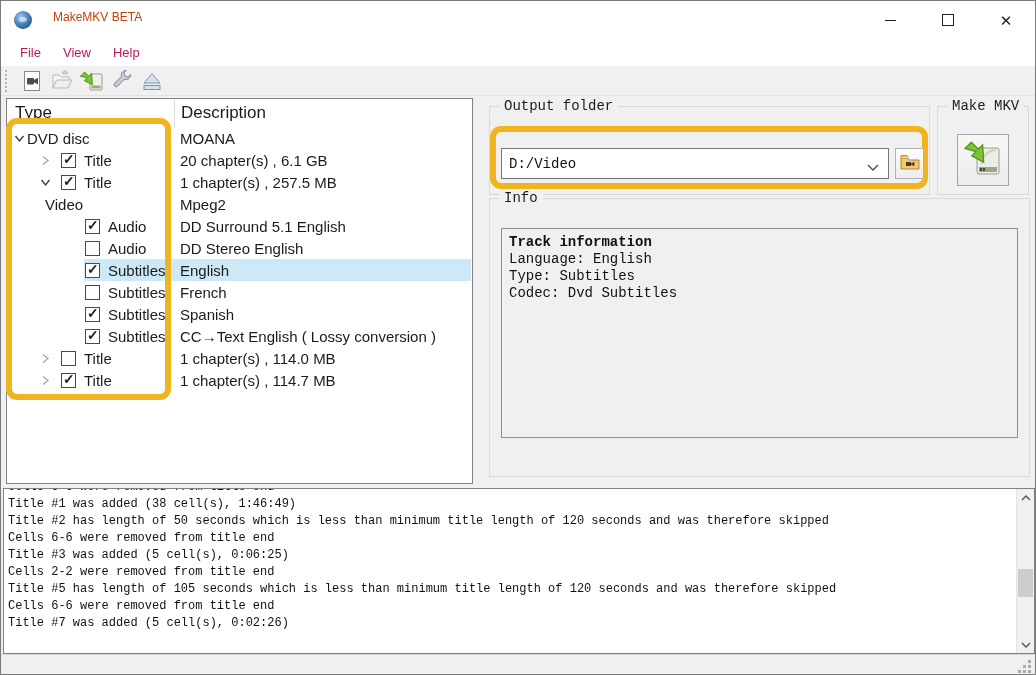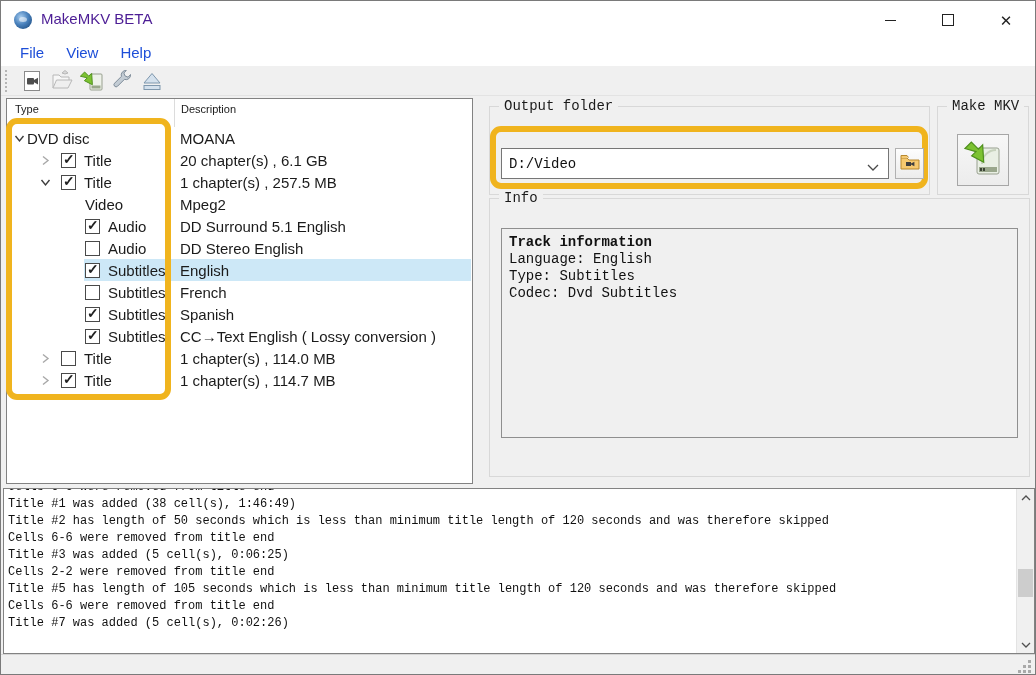--- a/index.html
+++ b/index.html
@@ -4,40 +4,40 @@
 <style>
   html,body{margin:0;padding:0;background:#cfcfcf;}
   .window{position:relative;width:1036px;height:675px;background:#f0f0f0;
     font-family:"Liberation Sans",sans-serif;border:1px solid #7a7a7a;box-sizing:border-box;overflow:hidden;}
   
   .titlebar{position:absolute;left:0;top:0;right:0;height:38px;background:#fff;}
   .app-icon{position:absolute;left:13px;top:10px;width:18px;height:18px;border-radius:50%;
     background:radial-gradient(circle at 38% 35%, #a8cdef 0%, #4a82bd 45%, #123f72 100%);}
   .app-icon::after{content:"";position:absolute;left:5px;top:6px;width:8px;height:5px;border-radius:50%;
     background:rgba(255,255,255,.55);}
-  .title-text{position:absolute;left:40px;top:9px;font-size:15px;color:#4c1d95;}
+  .title-text{position:absolute;left:52px;top:9px;font-size:12px;color:#c2410c;}
   .win-controls{position:absolute;right:0;top:0;height:38px;display:flex;}
   .win-btn{width:58px;height:38px;display:flex;align-items:center;justify-content:center;}
   .glyph-min{width:11px;height:1px;background:#222;}
   .glyph-max{width:10px;height:10px;border:1px solid #222;}
   .glyph-close{font-size:15px;color:#222;line-height:1;}
   
   .menubar{position:absolute;top:38px;left:0;right:0;height:27px;background:#fff;display:flex;
     align-items:center;padding-left:8px;}
-  .menu-item{padding:3px 11px;font-size:15px;color:#1d4ed8;}
+  .menu-item{padding:3px 11px;font-size:13px;color:#be185d;}
   
   .toolbar{position:absolute;top:65px;left:0;right:0;height:29px;background:#f0f0f0;
     border-bottom:1px solid #e3e3e3;display:flex;align-items:center;}
   .tb-handle{width:3px;height:22px;margin:0 7px 0 4px;border-left:2px dotted #b5b5b5;}
   .tool-btn{width:29px;height:26px;display:flex;align-items:center;justify-content:center;margin-right:1px;}
   .ticon{display:flex;}
   
   .tree-panel{position:absolute;left:5px;top:97px;width:467px;height:386px;background:#fff;
     border:1px solid #828282;box-sizing:border-box;}
-  .tree-header{position:absolute;top:0;left:0;right:0;height:28px;display:flex;font-size:11px;color:#1a1a1a;}
+  .tree-header{position:absolute;top:0;left:0;right:0;height:28px;display:flex;font-size:17px;color:#1a1a1a;}
   .th-type{width:167px;padding:4px 0 0 8px;box-sizing:border-box;}
   .th-desc{flex:1;padding:4px 0 0 6px;border-left:1px solid #dcdcdc;box-sizing:border-box;}
   .tree-rows{position:absolute;top:28px;left:0;right:0;}
   .tree-row{position:relative;height:22px;display:flex;font-size:15px;color:#1b1b1b;}
   .row-sel-bg{position:absolute;left:77px;top:0;bottom:0;right:1px;}
   .cell-type{width:167px;display:flex;align-items:center;height:100%;position:relative;z-index:1;box-sizing:border-box;}
   .cell-desc{flex:1;display:flex;align-items:center;padding-left:6px;position:relative;z-index:1;}
   .expander{width:16px;height:16px;flex:0 0 16px;display:flex;align-items:center;justify-content:center;}
   .checkbox{width:13px;height:13px;border:1px solid #494949;background:#fff;flex:0 0 13px;
     margin-right:8px;position:relative;}
@@ -202,21 +202,21 @@
               </svg>
             </span>
             <span class="checkbox checked"></span>
             <span class="row-label">Title</span>
           </div>
           <div class="cell-desc">
             <span class="row-label">1 chapter(s) , 257.5 MB</span>
           </div>
         </div>
         <div class="tree-row">
-          <div class="cell-type" style="padding-left: 78px;">
+          <div class="cell-type" style="padding-left: 38px;">
             <span class="row-label">Video</span>
           </div>
           <div class="cell-desc">
             <span class="row-label">Mpeg2</span>
           </div>
         </div>
         <div class="tree-row">
           <div class="cell-type" style="padding-left: 78px;">
             <span class="checkbox checked"></span>
             <span class="row-label">Audio</span>

